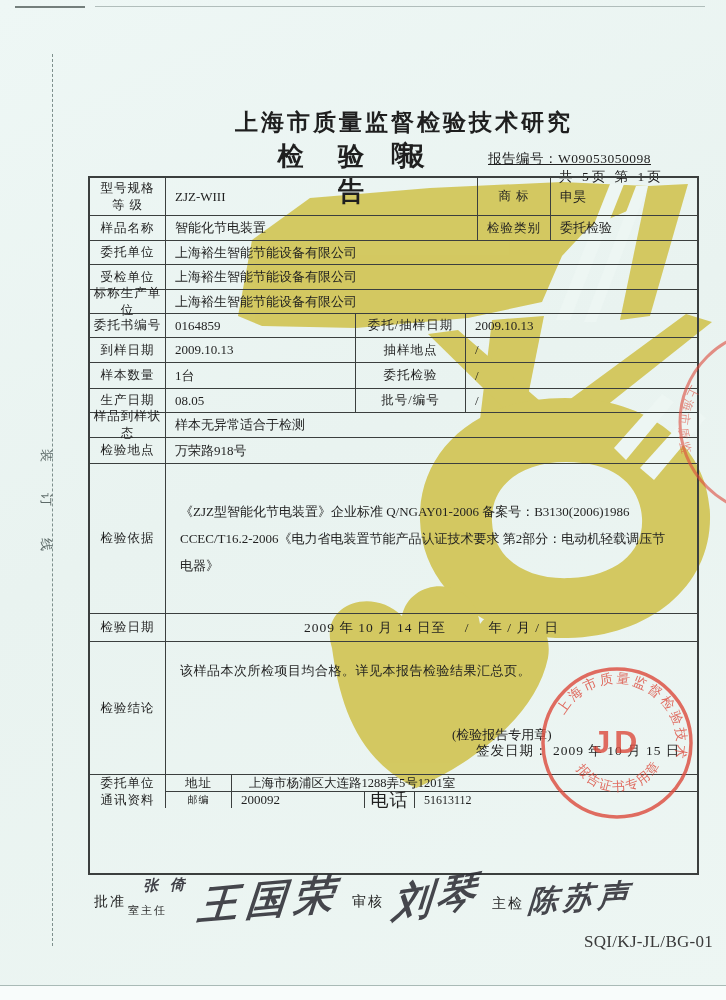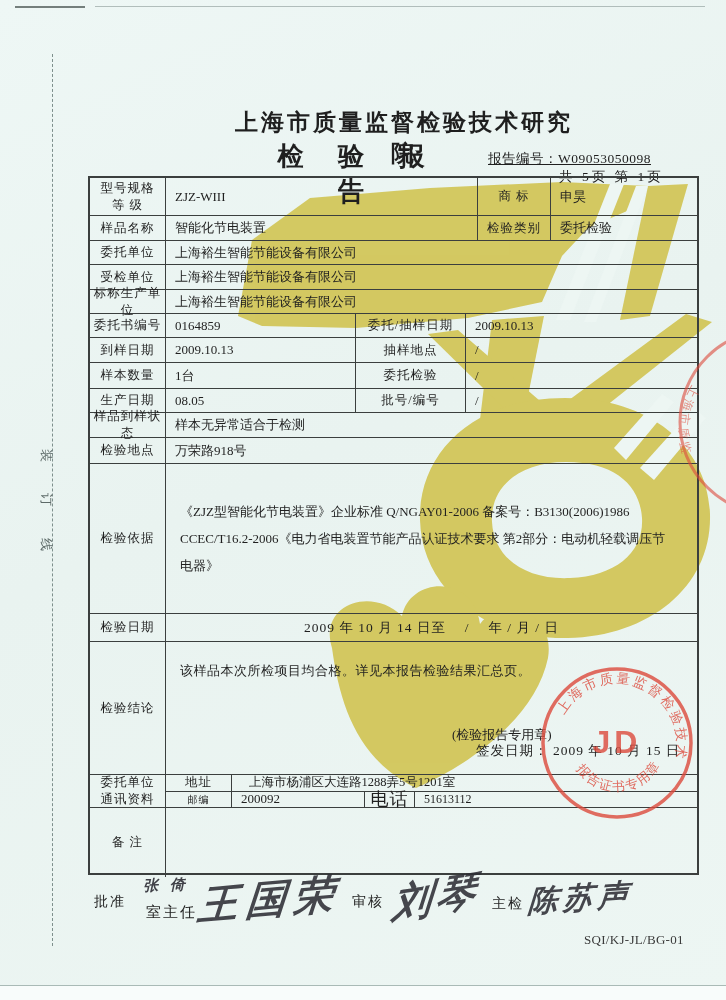--- a/index.html
+++ b/index.html
@@ -59,21 +59,21 @@
   .issue-date{position:absolute;left:310px;top:100px;font-size:13.5px;letter-spacing:1px;}
 
   
   .f-lbl{position:absolute;font-size:14px;letter-spacing:2px;}
   .hand{font-family:"Liberation Serif",serif;font-style:italic;font-weight:bold;color:#2e2e36;}
   .hand-name{position:absolute;left:143px;top:876px;font-size:15px;letter-spacing:4px;transform:rotate(-2deg);opacity:.9;}
   .sig{position:absolute;opacity:.88;white-space:nowrap;}
   .sig-approve{left:198px;top:872px;font-size:40px;letter-spacing:8px;transform:rotate(-5deg) skewX(-10deg);}
   .sig-review{left:392px;top:870px;font-size:40px;letter-spacing:4px;transform:rotate(-9deg) skewX(-14deg);}
   .sig-chief{left:528px;top:878px;font-size:30px;letter-spacing:5px;transform:rotate(-4deg) skewX(-8deg);}
-  .doc-code{position:absolute;left:584px;top:932px;font-size:13px;letter-spacing:.3px;color:#3a3a3a;text-align:center;}
+  .doc-code{position:absolute;left:584px;top:932px;font-size:17px;letter-spacing:.3px;color:#3a3a3a;text-align:center;}
 </style>
 </head>
 <body>
 
 <div class="page">
 
   <svg class="layer wm" viewBox="0 0 726 1000">
     <g fill="#d2c65a" opacity="0.95">
       <path d="M238,316 L252,240 L310,198 L430,188 L562,182 L648,186 L634,208 L588,228 L562,256 L542,302 L468,318 L356,328 L262,326 Z"></path>
       <path d="M648,186 L688,184 L650,316 L620,320 Z"></path>
@@ -214,30 +214,26 @@
           </div>
           <div class="subrow">
             <div class="cell lbl c-addr-l" style="font-size:10px">邮编</div>
             <div class="cell val c-zip-v" style="font-size:13px">200092</div>
             <div class="cell lbl c-tel-l" style="font-size:18px">电话</div>
             <div class="cell val c-rest" style="font-size:12px">51613112</div>
           </div>
         </div>
       </div>
 
-      <div class="row" style="height:69px">
-        <div class="cell lbl c-lbl">备 注</div>
-        <div class="cell c-rest"></div>
-      </div>
 
     </div>
 
     <span class="f-lbl" style="left:94px;top:893px">批准</span>
     <span class="hand hand-name">张 倚</span>
-    <span class="f-lbl" style="left:146px;top:903px;font-size:15px">室主任</span>
+    <span class="f-lbl" style="left:128px;top:903px;font-size:11px">室主任</span>
     <span class="hand sig sig-approve">王国荣</span>
     <span class="f-lbl" style="left:352px;top:893px">审核</span>
     <span class="hand sig sig-review">刘琴</span>
     <span class="f-lbl" style="left:492px;top:895px">主检</span>
     <span class="hand sig sig-chief">陈苏声</span>
     <span class="doc-code">SQI/KJ-JL/BG-01</span>
   </div>
 
   <svg class="layer stamp" viewBox="0 0 726 1000">
     <g opacity="0.8">

